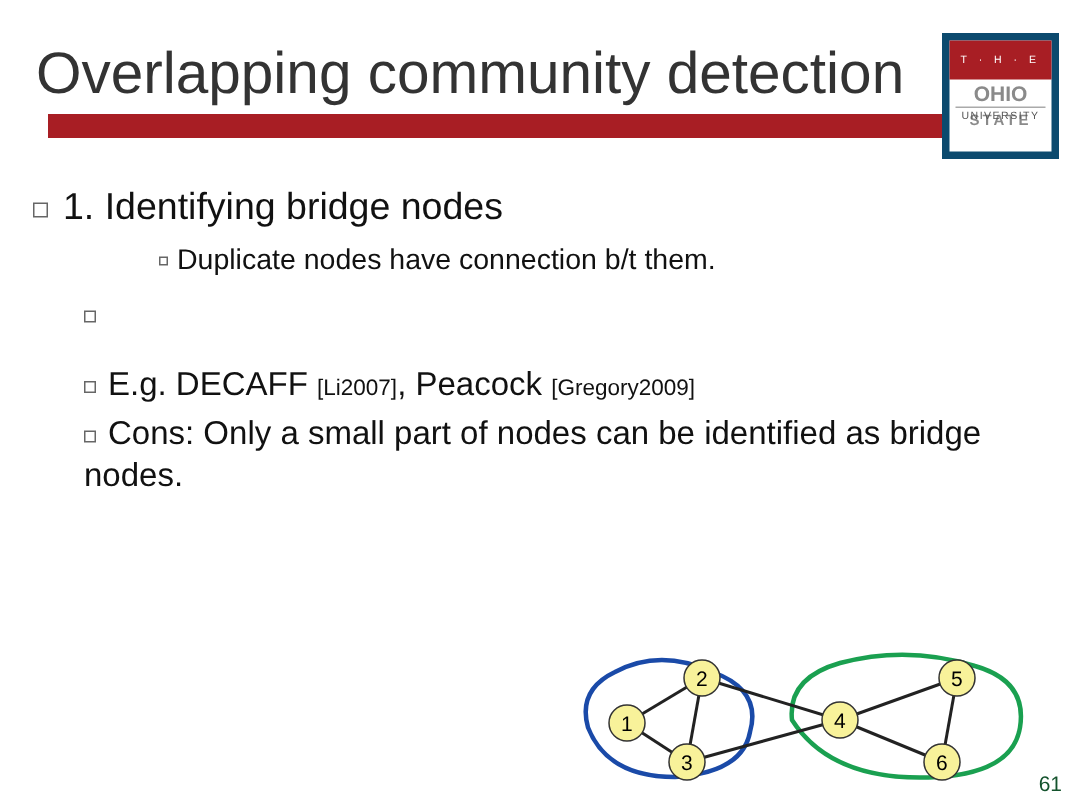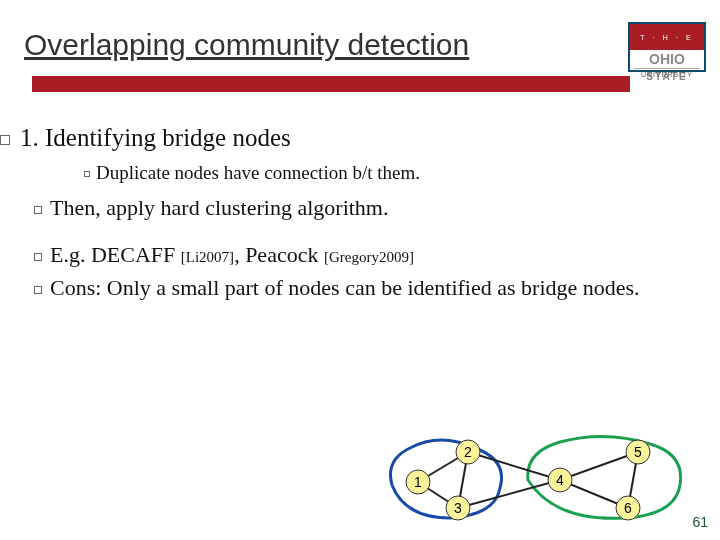--- a/index.html
+++ b/index.html
@@ -9,41 +9,40 @@
     background: #fff;
     font-family: Arial, Helvetica, sans-serif;
     position: relative;
     overflow: hidden;
   }
   .header {
     position: relative;
     height: 100px;
   }
   .title {
-    font-size: 30px;
+    font-size: 39px;
     color: #333;
     padding: 28px 0 0 24px;
     font-weight: normal;
-    text-decoration: underline;
   }
   .red-bar {
     position: absolute;
     top: 76px;
     left: 32px;
     width: 598px;
     height: 16px;
     background: #a81e24;
   }
   .logo {
     position: absolute;
     top: 22px;
     right: 14px;
     width: 78px;
-    height: 50px;
-    border: 2px solid #0c4a6e;
+    height: 84px;
+    border: 5px solid #0c4a6e;
     background: #fff;
   }
   .logo-top {
     height: 26px;
     background: #a81e24;
     display: flex;
     align-items: center;
     justify-content: center;
     color: #fff;
     font-size: 7px;
@@ -60,23 +59,22 @@
   .logo-bot {
     text-align: center;
     font-size: 7px;
     color: #555;
     letter-spacing: 1px;
     border-top: 1px solid #aaa;
     padding-top: 2px;
     margin: 0 4px;
   }
   .content {
-    padding: 24px 18px 0 0;
+    padding: 24px 18px 0 22px;
     color: #111;
-    font-family: Liberation Serif, serif;
   }
   .l1 { font-size: 25px; margin-bottom: 10px; }
   .l2 { font-size: 22px; margin-left: 34px; margin-top: 4px; line-height: 1.25; }
   .l3 { font-size: 19px; margin-left: 84px; margin-top: 6px; }
   .bullet {
     display: inline-block;
     width: 10px; height: 10px;
     border: 1px solid #666;
     margin-right: 10px;
     vertical-align: 1px;
@@ -130,21 +128,21 @@
 <div class="content">
   <div class="l1">
     <span class="bullet"></span><span>1. Identifying bridge nodes</span>
   </div>
 
   <div class="l3">
     <span class="bullet-xs"></span><span>Duplicate nodes have connection b/t them.</span>
   </div>
 
   <div class="l2" style="margin-top:10px">
-    <span class="bullet-sm"></span><span>Then, apply hard clustering algorithm.</span>
+    <span class="bullet-sm"></span>
   </div>
 
   <div class="l2" style="margin-top:19px">
     <span class="bullet-sm"></span><span>E.g. DECAFF </span><span class="cite">[Li2007]</span><span>, Peacock </span><span class="cite">[Gregory2009]</span>
   </div>
 
   <div class="l2" style="margin-top:6px">
     <span class="bullet-sm"></span><span>Cons: Only a small part of nodes can be identified as bridge nodes.</span>
   </div>
 </div>

